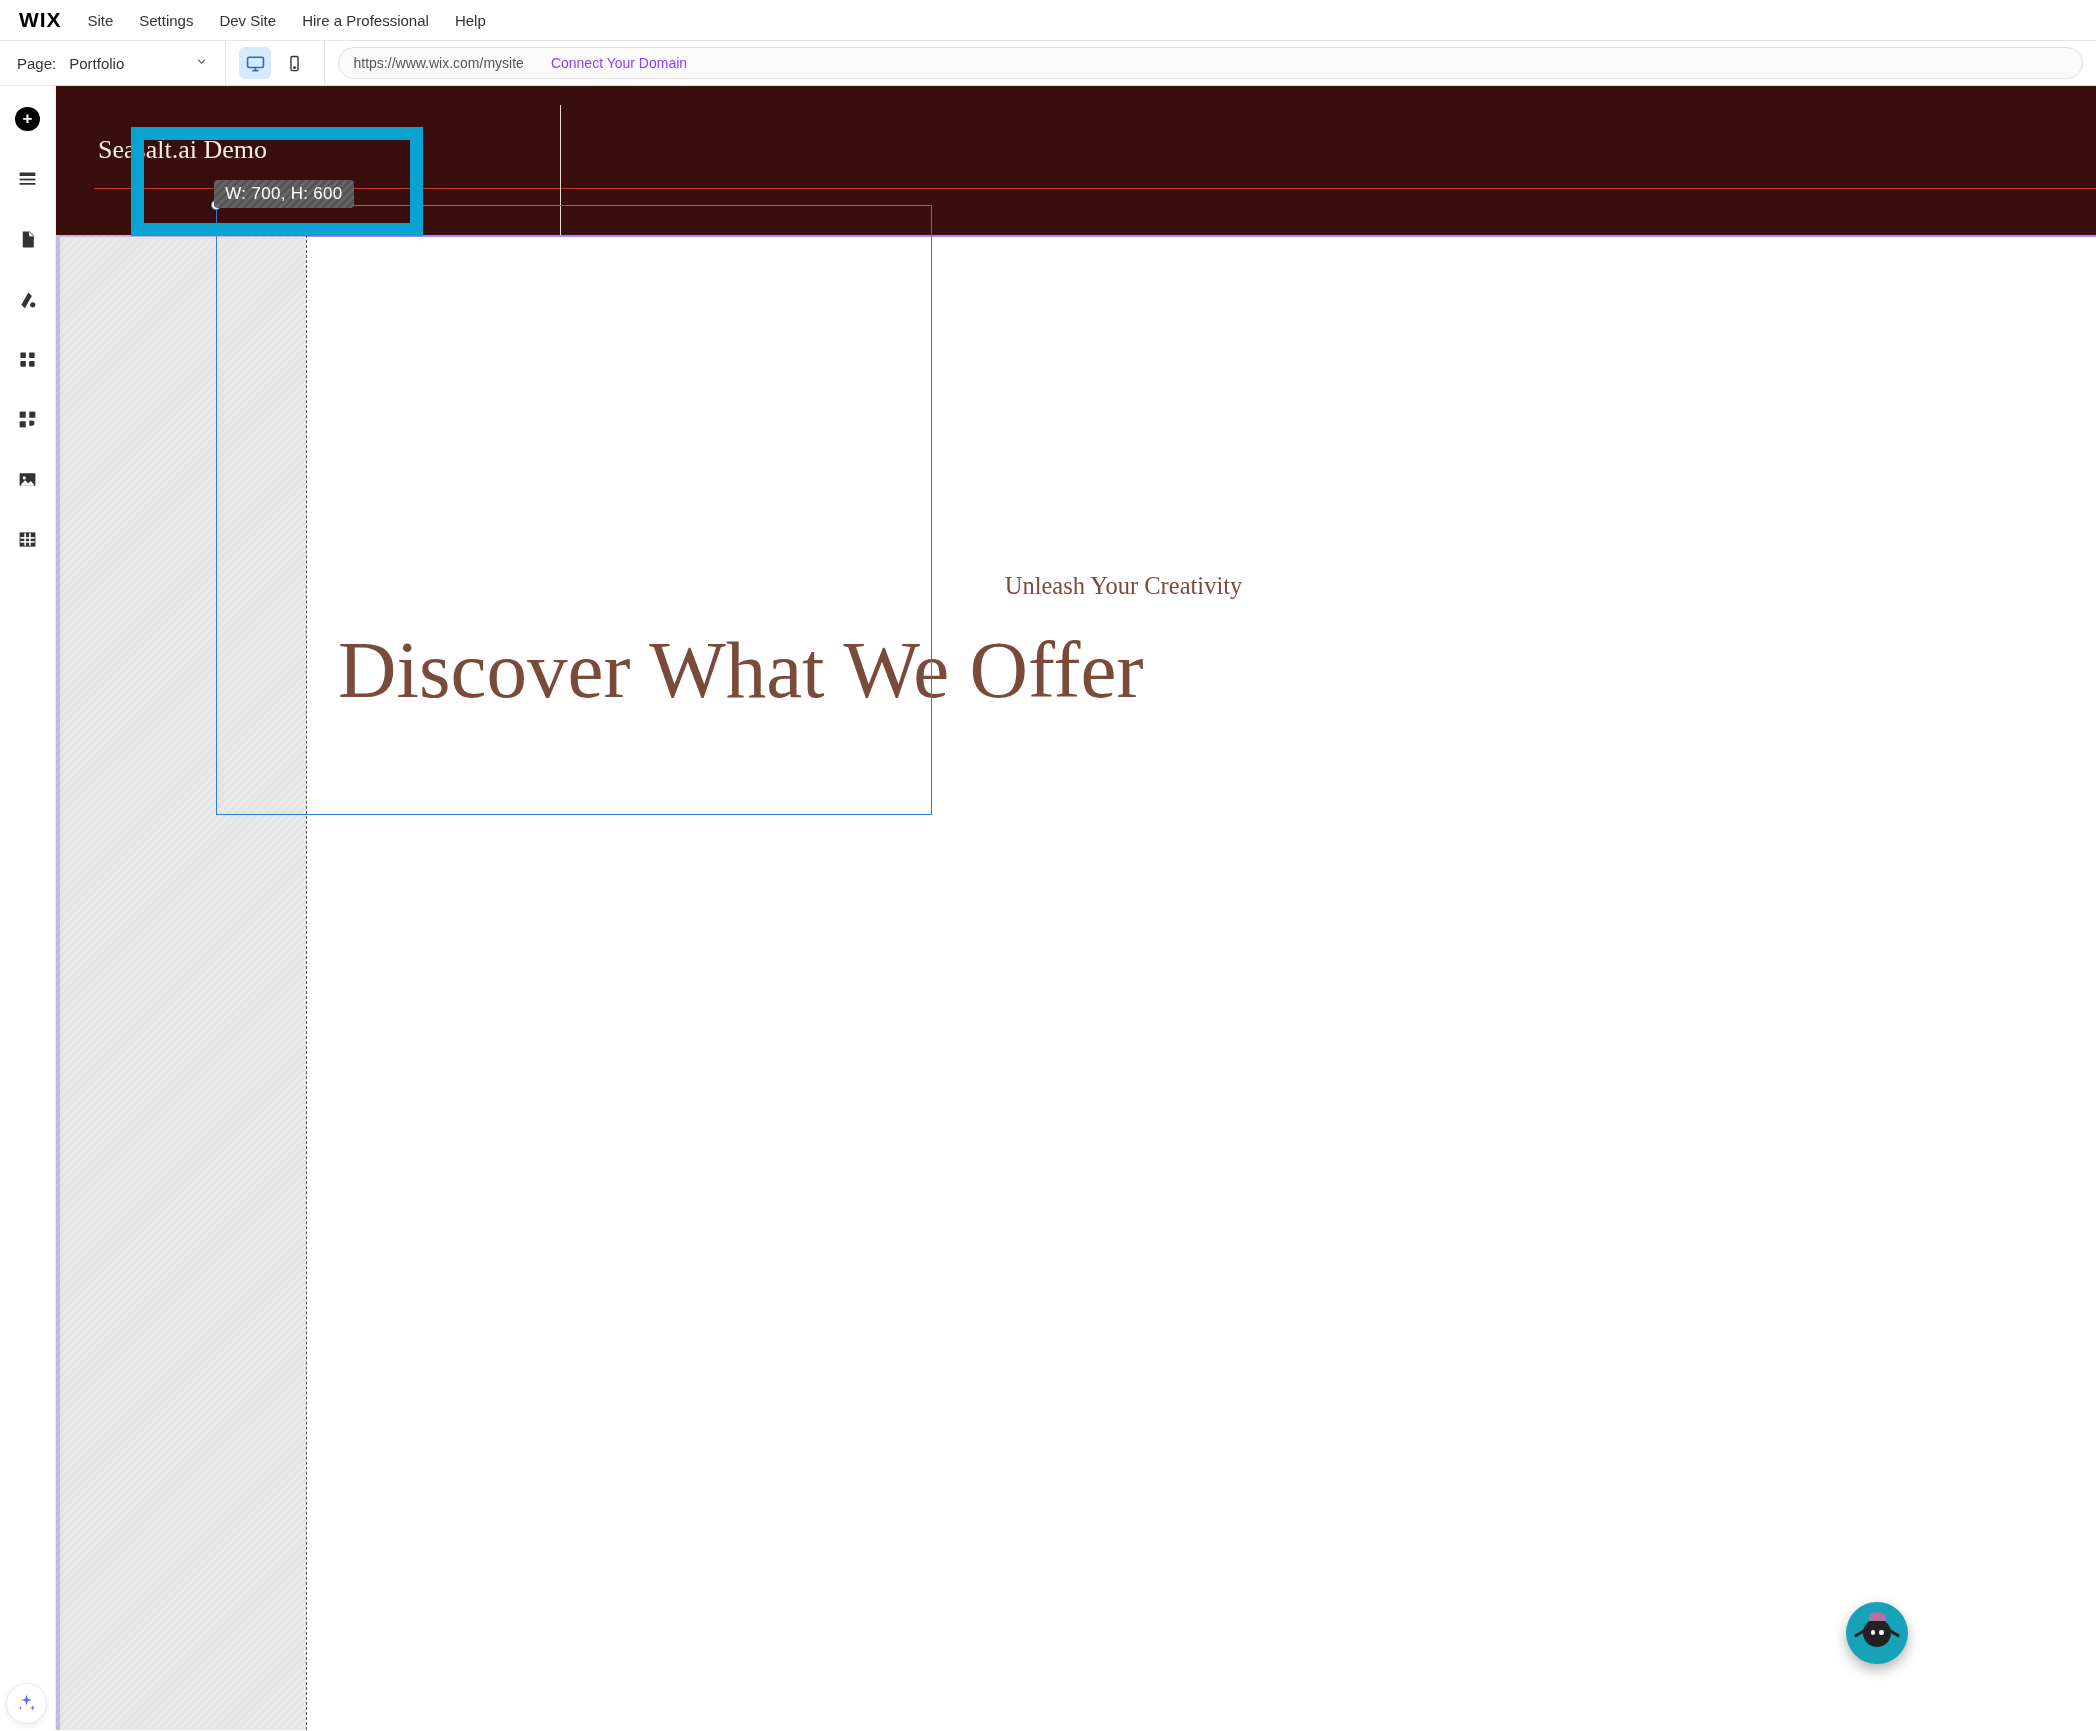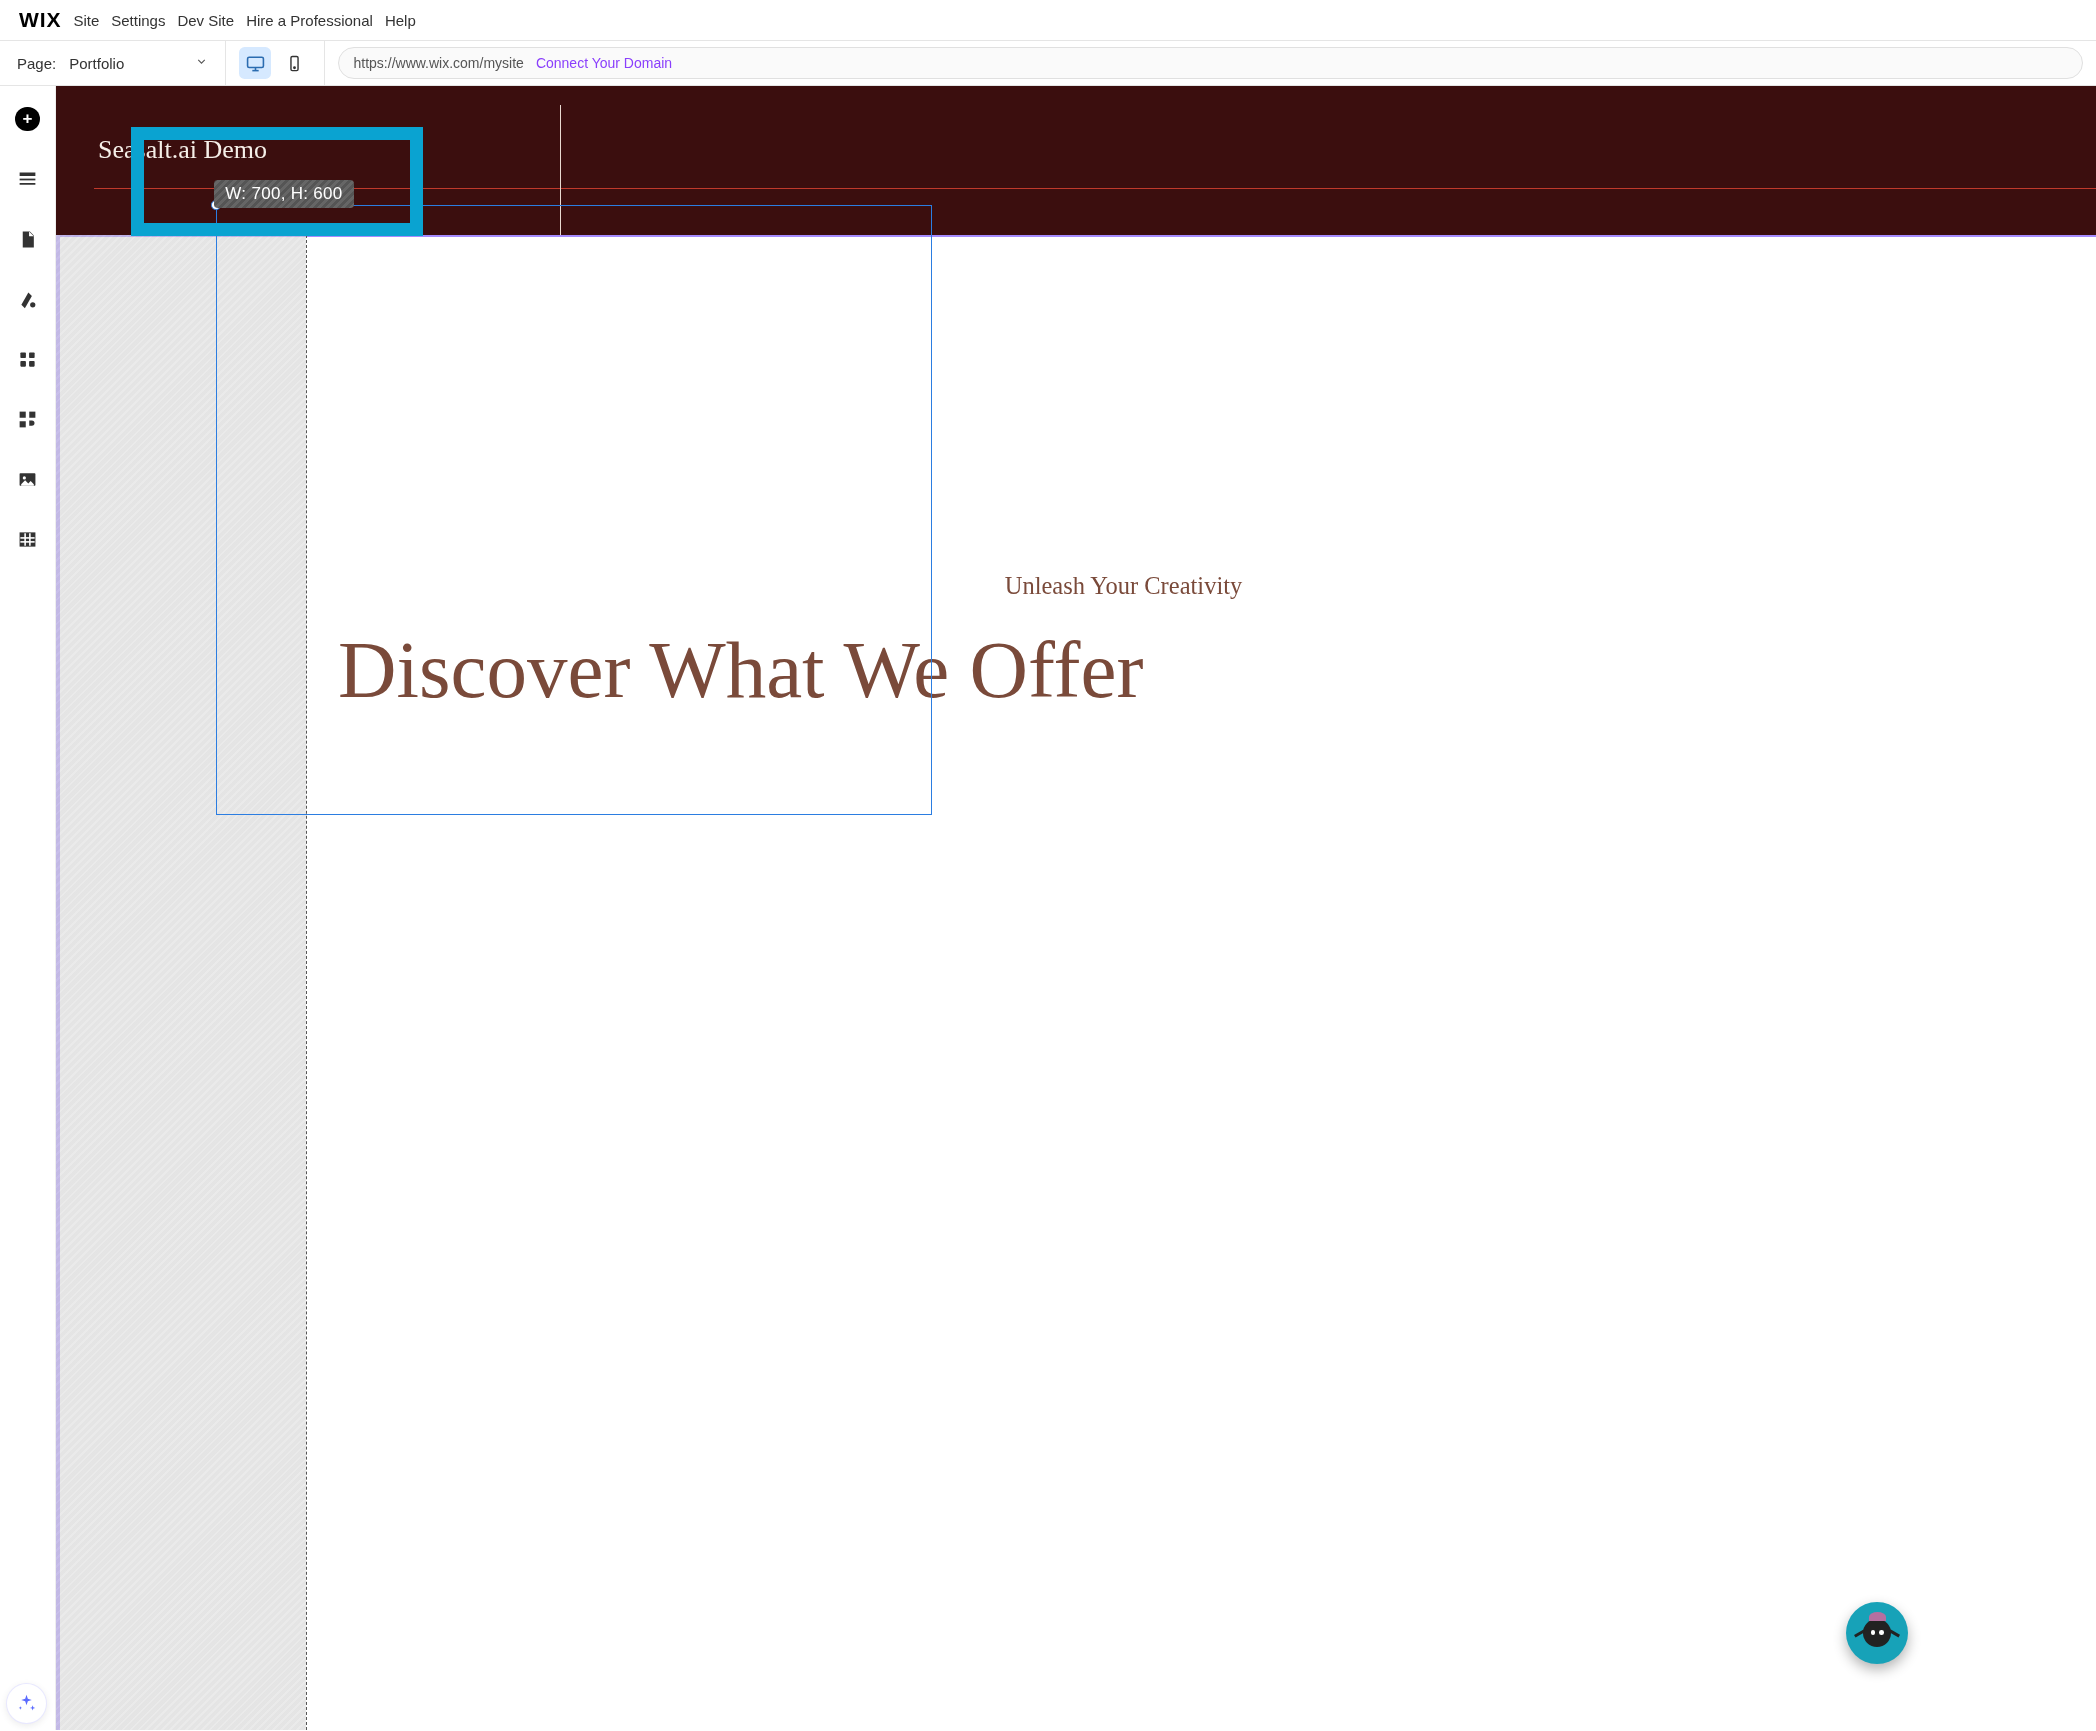--- a/index.html
+++ b/index.html
@@ -4,21 +4,21 @@
 <style>
   * { box-sizing: border-box; margin: 0; padding: 0; }
   html, body { width: 100%; height: 100%; font-family: -apple-system, BlinkMacSystemFont, "Helvetica Neue", Arial, sans-serif; background:#fff; }
   
   
   .topbar {
     height: 41px;
     display: flex;
     align-items: center;
     padding: 0 19px;
-    gap: 12px;
+    gap: 26px;
     border-bottom: 0.9px solid #e5e5e5;
     font-size: 15px;
     color: #333;
   }
   .wix-logo { font-weight: 900; letter-spacing: 0.9px; font-size: 21px; color:#000; font-family: Arial Black, Arial, sans-serif;}
   .topbar .menu-item { cursor: pointer; }
   
   
   .secondbar {
     height: 45px;
@@ -47,21 +47,21 @@
     width:32px; height:32px; border-radius:5.6px;
     display:flex; align-items:center; justify-content:center;
     cursor:pointer;
   }
   .device-btn.active { background:#d6e9ff; color:#2b6cb0;}
   .device-btn svg { display:block; }
   
   .urlbar-wrap { flex:1; display:flex; align-items:center; padding:0 13px; height:100%;}
   .urlbar {
     flex:1; height:32px; border:0.9px solid #e0e0e0; border-radius:16px;
-    display:flex; align-items:center; padding:0 15px; gap:12px;
+    display:flex; align-items:center; padding:0 15px; gap:27px;
     background:#fafafa;
     font-size:14px;
   }
   .url-text { color:#555; }
   .connect-domain { color:#8a3ffc; cursor:pointer;text-align:center;}
   
   
   .main {
     position:relative;
     display:flex;

